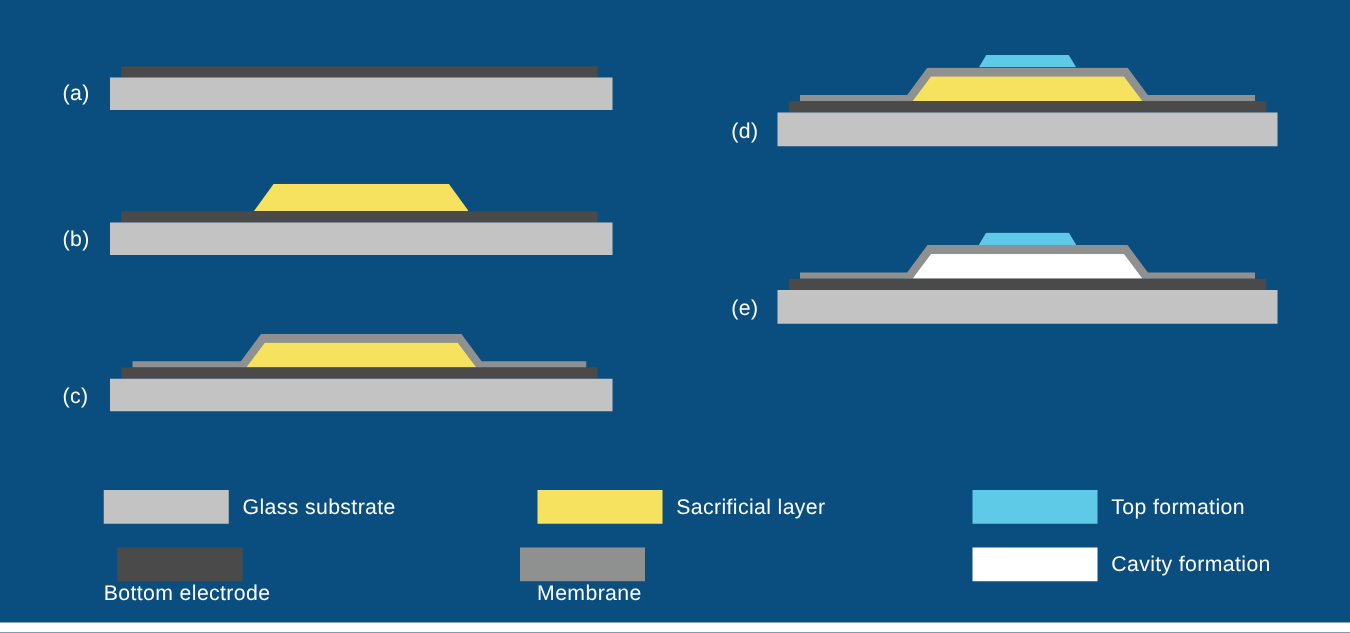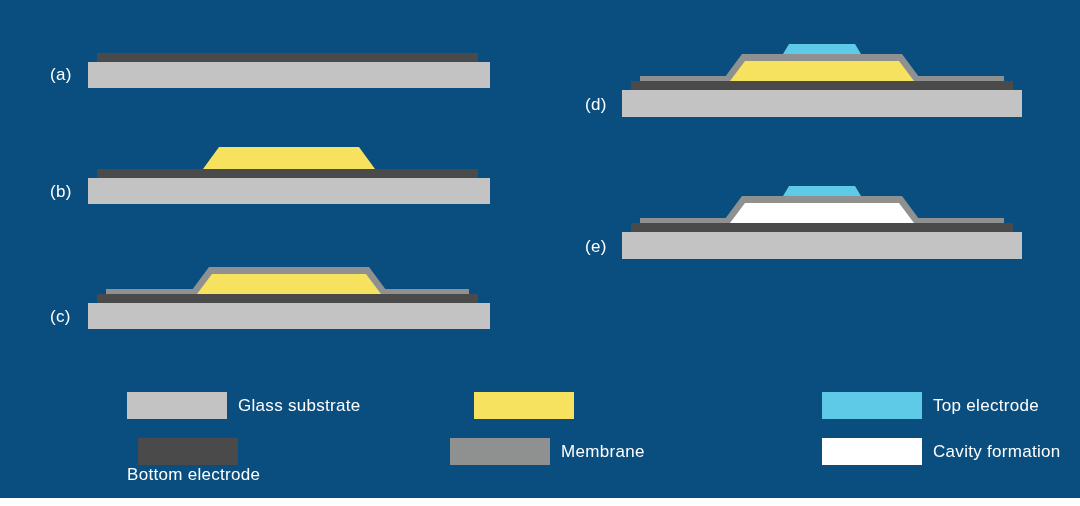--- a/index.html
+++ b/index.html
@@ -26,27 +26,26 @@
   .trap-top   { clip-path: polygon(6px 0,  calc(100% - 6px)  0, 100% 100%, 0 100%); }
   
   .legend-item {
     position: absolute;
     display: flex;
     align-items: center;
     color: #ffffff;
     font-size: 17px;
     letter-spacing: 0.3px;
     white-space: nowrap;
-    margin-left: 44px;
   }
   .swatch { width: 100px; height: 27px; margin-right: 11px; flex: none; }
   .lg-1 { left: 83px;  top: 392px; }
   .lg-2 { left: 83px;  top: 438px; flex-direction: column; }
   .lg-3 { left: 430px; top: 392px; }
-  .lg-4 { left: 406px; top: 438px; }
+  .lg-4 { left: 416px; top: 438px; flex-direction: column; }
   .lg-5 { left: 778px; top: 392px; }
   .lg-6 { left: 778px; top: 438px; justify-content: space-between; }
   .footer-bar { position: absolute; left: 0; top: 498px; width: 1080px; height: 8px; }
 </style>
 </head>
 <body>
 
 <div id="stage" style="background: rgb(10, 78, 127);">
 
   <div>
@@ -95,28 +94,29 @@
     <div class="legend-item lg-1">
       <span class="swatch" style="background: rgb(195, 195, 195);"></span>
       <span>Glass substrate</span>
     </div>
     <div class="legend-item lg-2">
       <span class="swatch" style="background: rgb(74, 74, 74);"></span>
       <span>Bottom electrode</span>
     </div>
     <div class="legend-item lg-3">
       <span class="swatch" style="background: rgb(246, 226, 95);"></span>
+      <span>Sacrificial layer</span>
     </div>
     <div class="legend-item lg-4">
       <span class="swatch" style="background: rgb(143, 144, 144);"></span>
       <span>Membrane</span>
     </div>
     <div class="legend-item lg-5">
       <span class="swatch" style="background: rgb(95, 201, 232);"></span>
-      <span>Top electrode</span>
+      <span>Top formation</span>
     </div>
     <div class="legend-item lg-6">
       <span class="swatch" style="background: rgb(255, 255, 255);"></span>
       <span>Cavity formation</span>
     </div>
   </div>
 
   <div class="footer-bar" style="background: rgb(255, 255, 255);"></div>
 
 </div>

